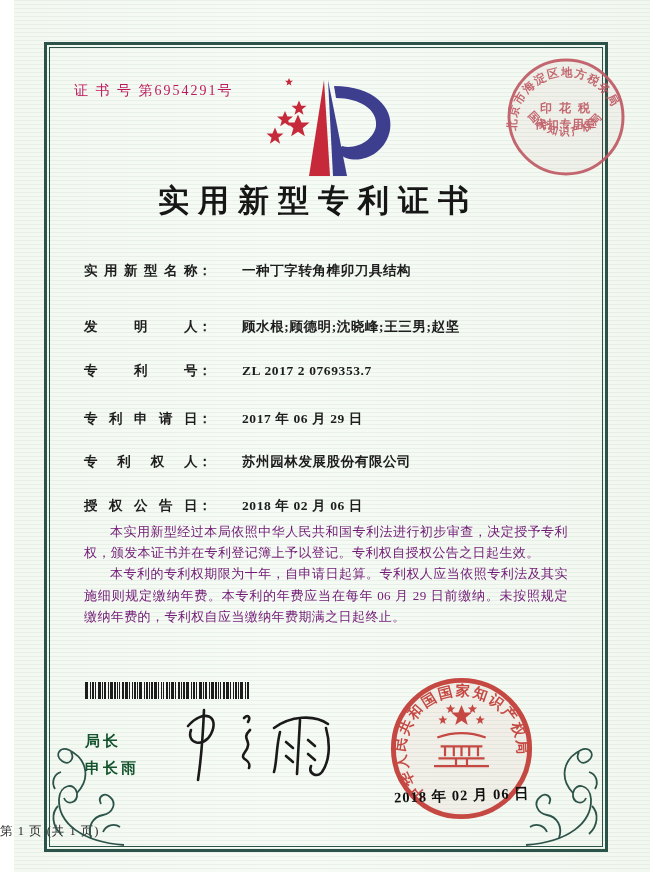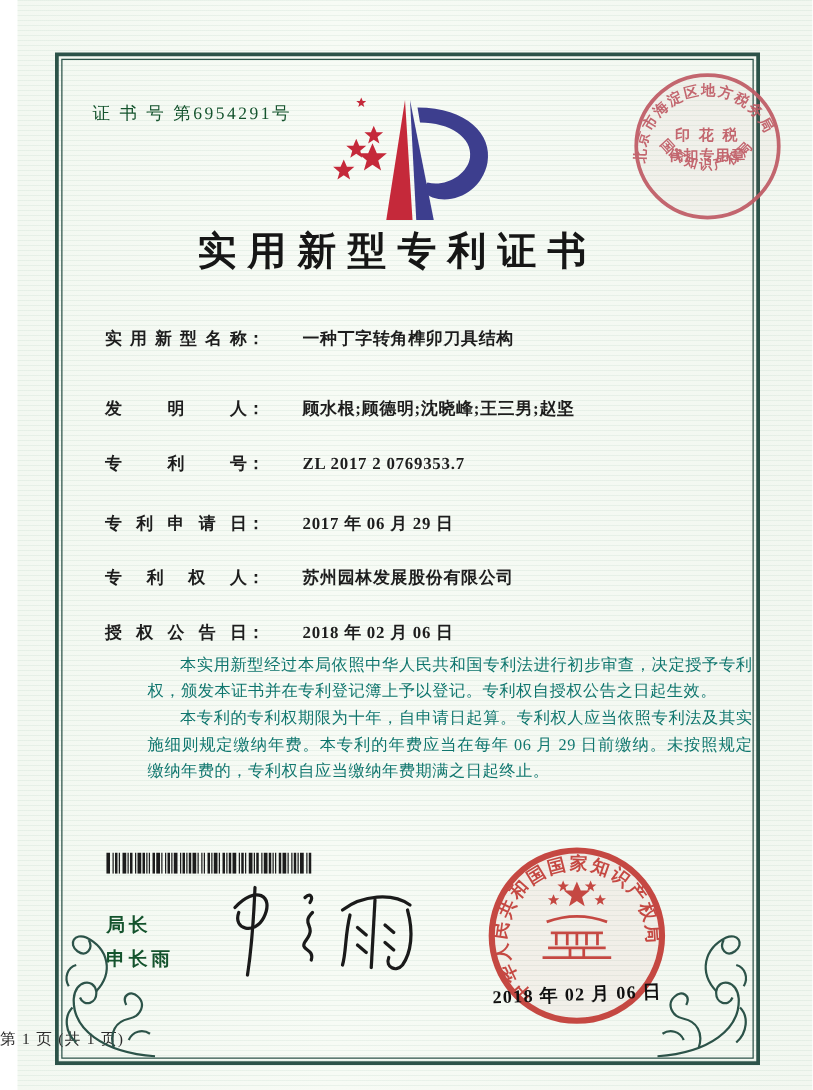--- a/index.html
+++ b/index.html
@@ -17,36 +17,36 @@
       linear-gradient(90deg,#f3f8f1,#f7fbf5 40%,#f2f7f0);
   }
   .frame{
     position:absolute;left:44px;top:42px;width:558px;height:804px;
     border:3px solid #2c5349;
   }
   .frame::after{
     content:"";position:absolute;inset:2px;border:1px solid #2c5349;
   }
   .certno{
-    position:absolute;left:74px;top:82px;font-size:14px;letter-spacing:2px;color:#14532d;
+    position:absolute;left:74px;top:82px;font-size:14px;letter-spacing:2px;color:#be185d;
   }
   .title{
     position:absolute;left:0;top:180px;width:636px;text-align:center;
     font-size:31px;font-weight:700;letter-spacing:9px;color:#161616;
   }
   .frow{position:absolute;left:84px;font-size:13.5px;white-space:nowrap;color:#1d1d1d;}
   .flabel{
     display:inline-block;width:114px;text-align:justify;text-align-last:justify;
     font-weight:600;letter-spacing:0.5px;vertical-align:bottom;
   }
   .fcolon{display:inline-block;width:14px;font-weight:600;}
   .fvalue{letter-spacing:0.6px;font-weight:600;margin-left:30px;}
   .paras{
     position:absolute;left:84px;top:521px;width:484px;
-    font-size:13px;line-height:1.63;text-align:justify;letter-spacing:0.4px;color:#0f766e;margin-left:34px;
+    font-size:13px;line-height:1.63;text-align:justify;letter-spacing:0.4px;color:#701a75;
   }
   .paras p{margin:0;text-indent:2em;}
   .barcode{position:absolute;left:85px;top:682px;}
   .signer{position:absolute;left:85px;top:727px;
     font-family:"Liberation Sans","DejaVu Sans",sans-serif;
     font-size:15px;font-weight:600;letter-spacing:3px;color:#14532d;line-height:1.8;}
   .signature{position:absolute;left:178px;top:704px;}
   .seal{position:absolute;left:389px;top:676px;}
   .seal-date{
     position:absolute;left:394px;top:786px;width:150px;

